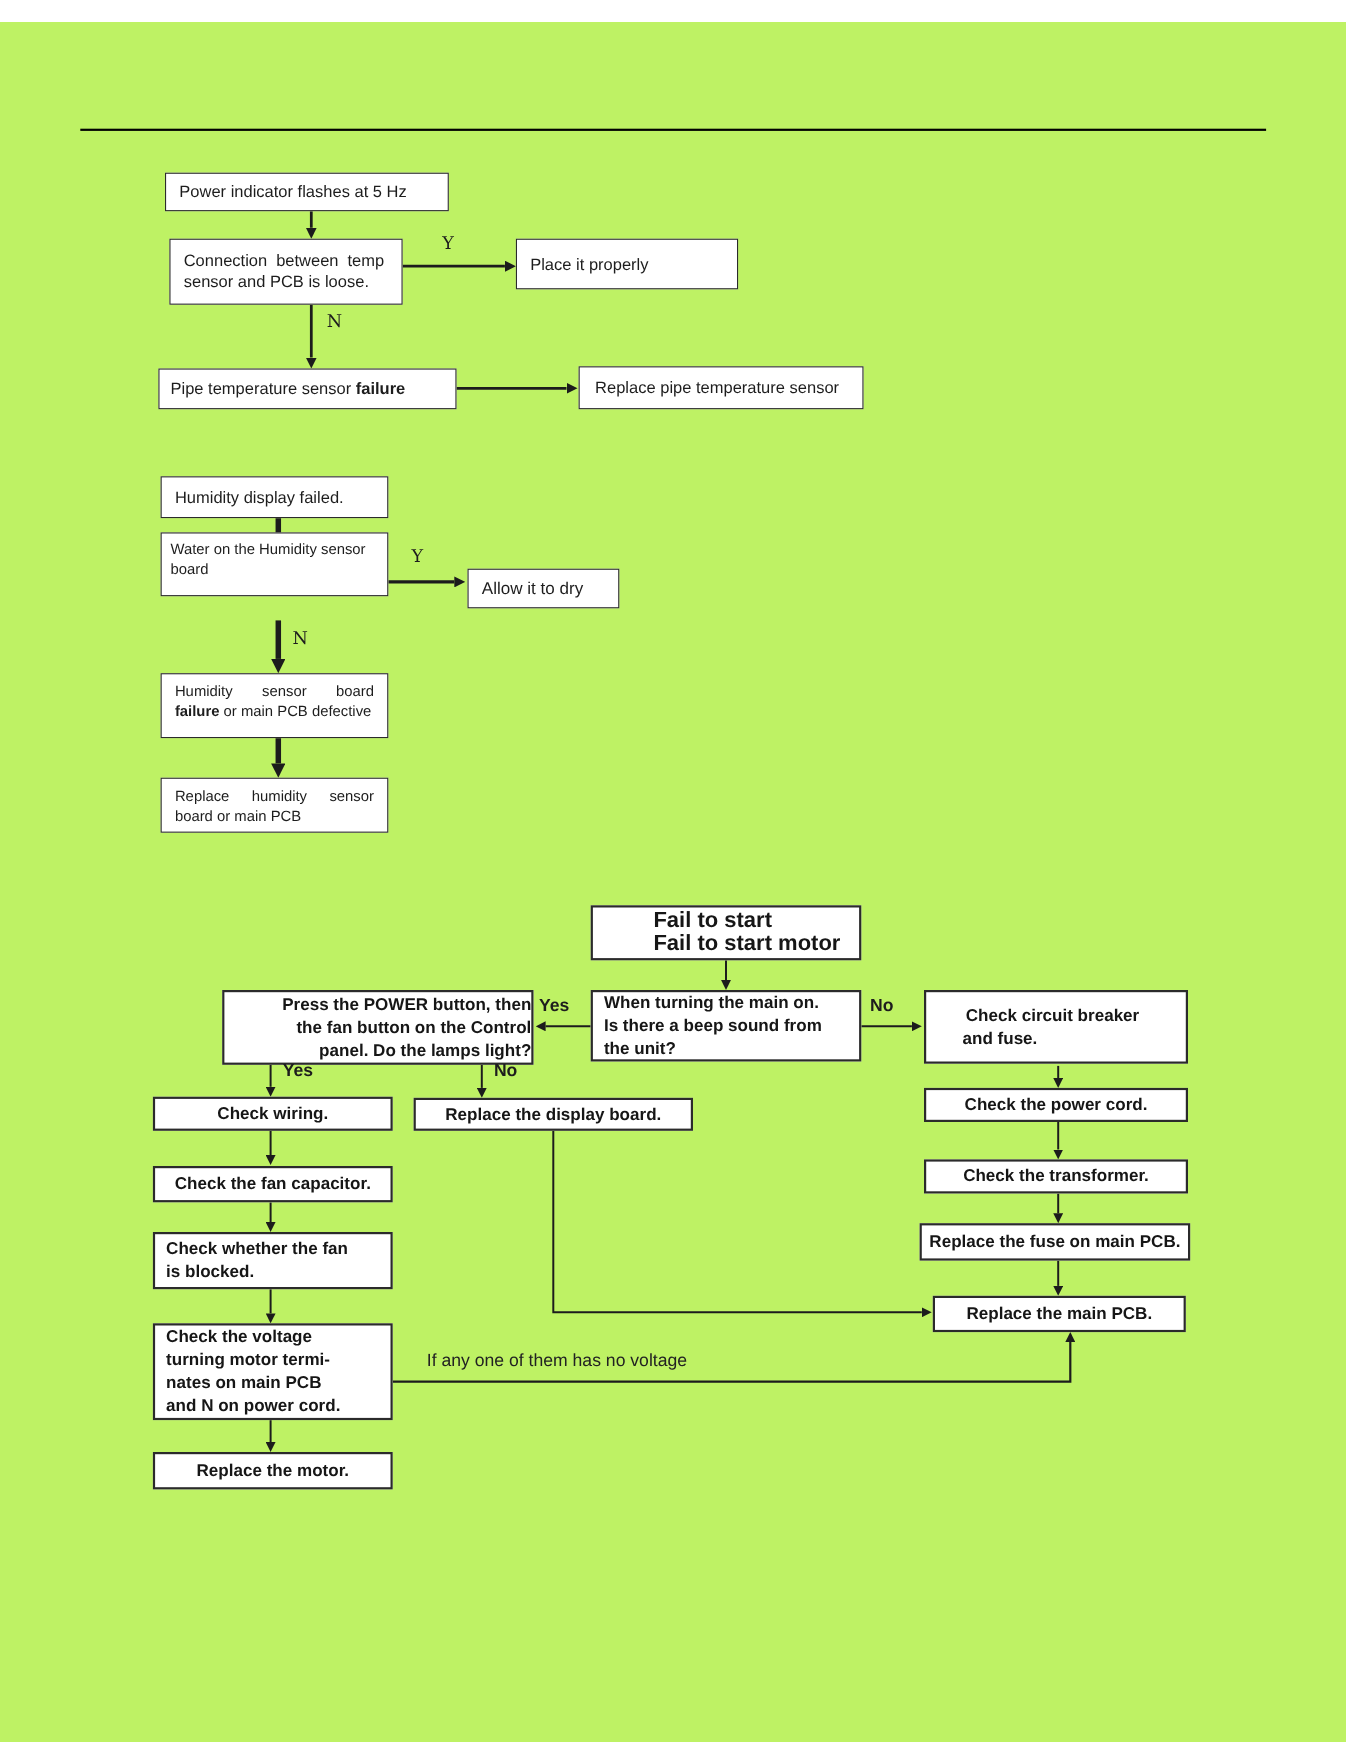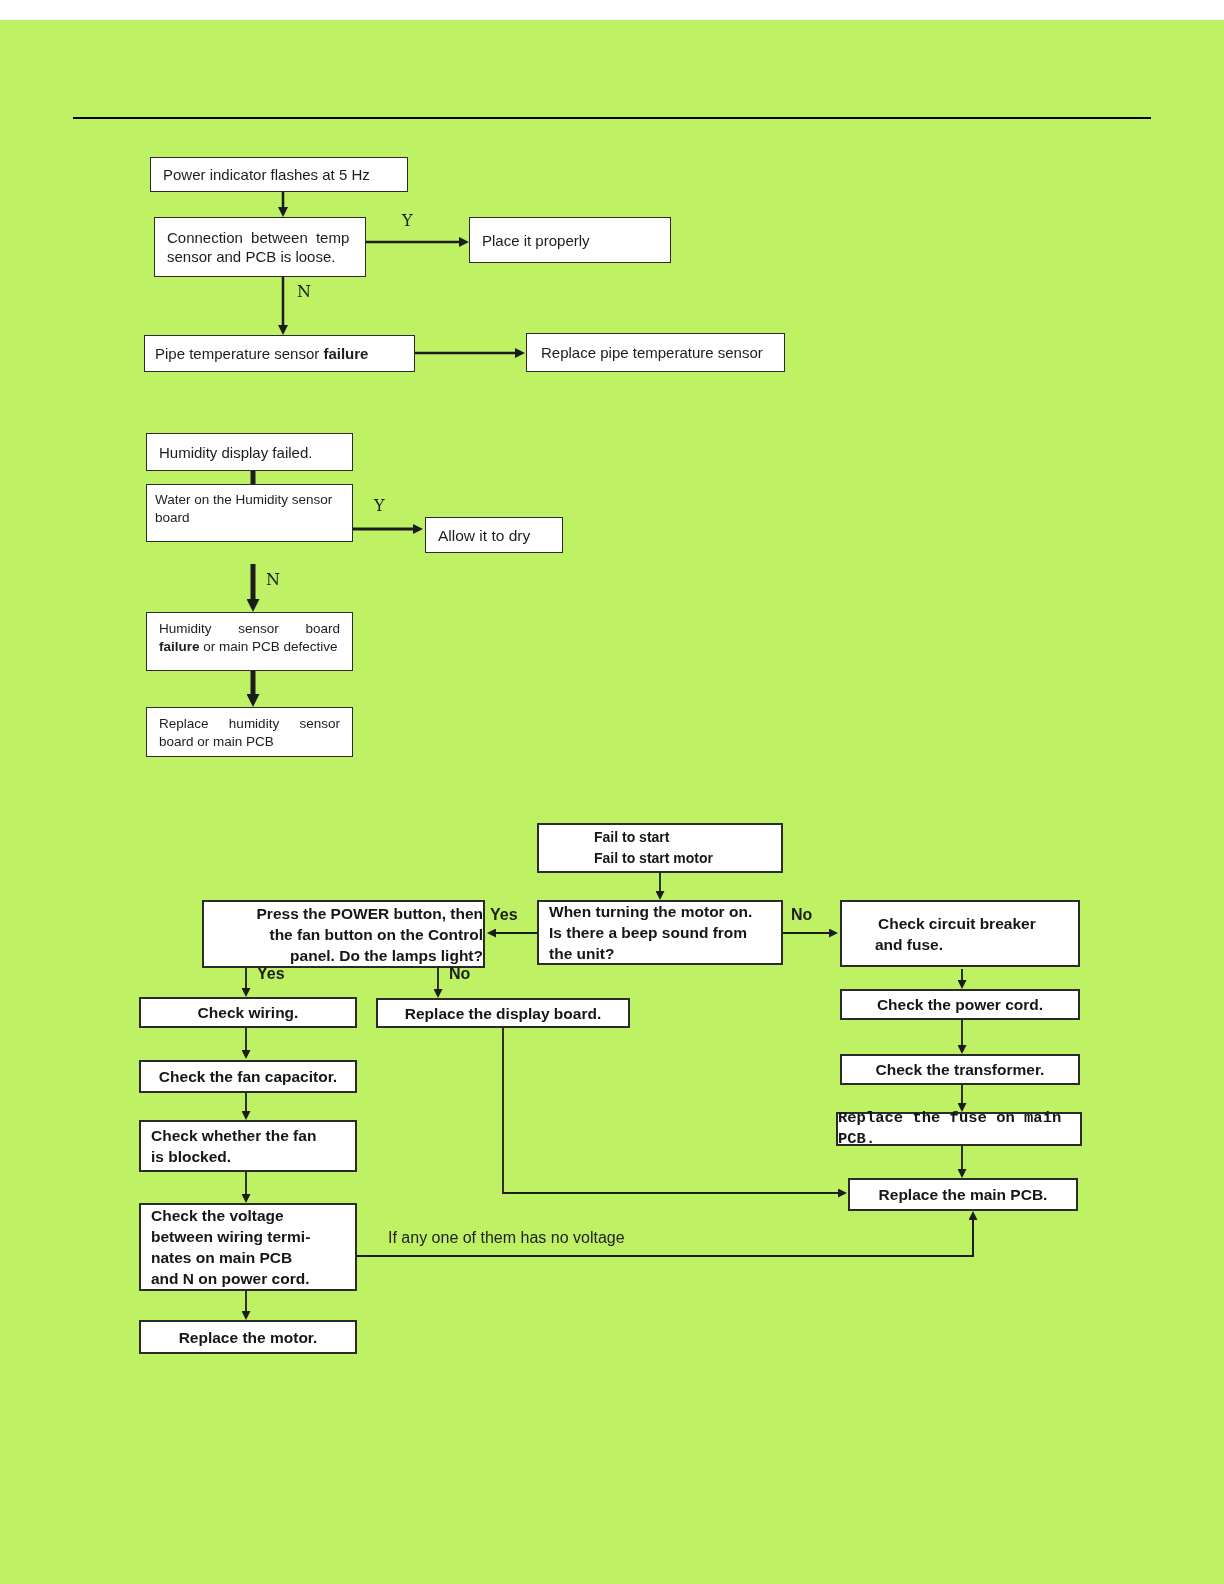--- a/index.html
+++ b/index.html
@@ -124,27 +124,27 @@
 
   <div class="box small" style="left:146px;top:687px;width:207px;height:50px;justify-content:flex-start;padding-top:7px;">
     <div class="jline">
       <span>Replace</span>
       <span>humidity</span>
       <span>sensor</span>
     </div>
     <div class="ln">board or main PCB</div>
   </div>
 
-  <div class="box b3" style="left:537px;top:803px;width:246px;height:50px;font-size:14px;">
+  <div class="box b3" style="left:537px;top:803px;width:246px;height:50px;font-size:20px;">
     <div class="ln" style="padding-left:55px;">Fail to start</div>
     <div class="ln" style="padding-left:55px;">Fail to start motor</div>
   </div>
 
   <div class="box b3" style="left:537px;top:880px;width:246px;height:65px;">
-    <div class="ln">When turning the motor on.</div>
+    <div class="ln">When turning the main on.</div>
     <div class="ln">Is there a beep sound from</div>
     <div class="ln">the unit?</div>
   </div>
 
   <div class="lbl yesno" style="left:490px;top:886px;">Yes</div>
   <div class="lbl yesno" style="left:791px;top:886px;">No</div>
 
   <div class="box b3" style="left:202px;top:880px;width:283px;height:68px;text-align:right;">
     <div class="ln">Press the POWER button, then</div>
     <div class="ln">the fan button on the Control</div>
@@ -177,27 +177,27 @@
 
   <div class="box b3 center" style="left:840px;top:1034px;width:240px;height:31px;">
     <div class="ln">Check the transformer.</div>
   </div>
 
   <div class="box b3" style="left:139px;top:1100px;width:218px;height:52px;">
     <div class="ln">Check whether the fan</div>
     <div class="ln">is blocked.</div>
   </div>
 
-  <div class="box b3 center" style="left:836px;top:1092px;width:246px;height:34px;font-family:Liberation Mono, monospace;">
+  <div class="box b3 center" style="left:836px;top:1092px;width:246px;height:34px;">
     <div class="ln">Replace the fuse on main PCB.</div>
   </div>
 
   <div class="box b3" style="left:139px;top:1183px;width:218px;height:88px;">
     <div class="ln">Check the voltage</div>
-    <div class="ln">between wiring termi-</div>
+    <div class="ln">turning motor termi-</div>
     <div class="ln">nates on main PCB</div>
     <div class="ln">and N on power cord.</div>
   </div>
 
   <div class="box b3 center" style="left:848px;top:1158px;width:230px;height:33px;">
     <div class="ln">Replace the main PCB.</div>
   </div>
 
   <div class="note" style="left:388px;top:1209px;">If any one of them has no voltage</div>
 

